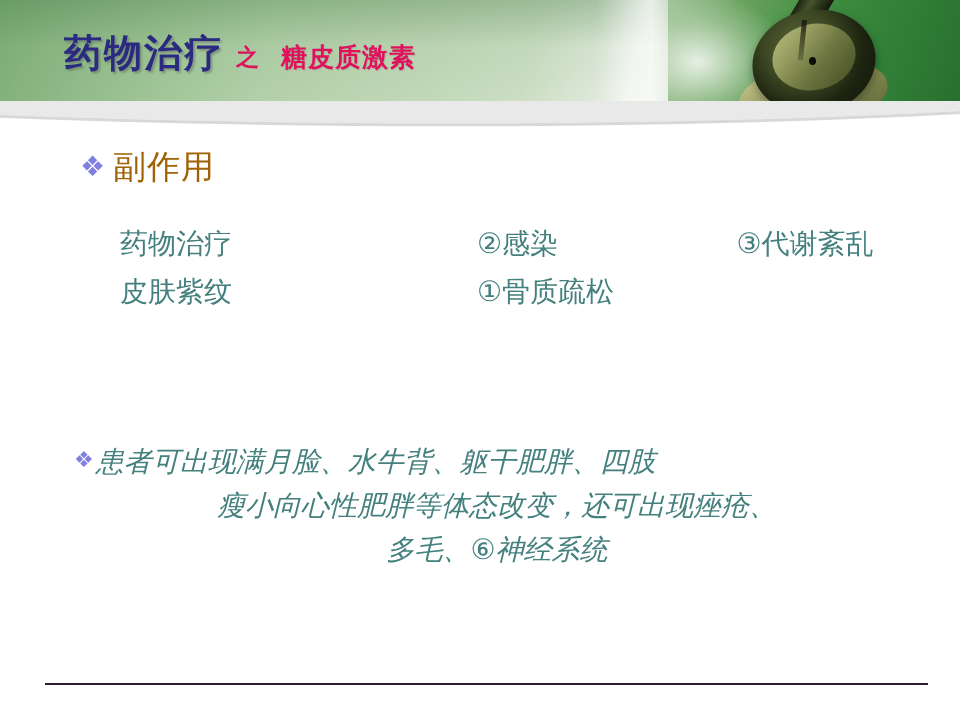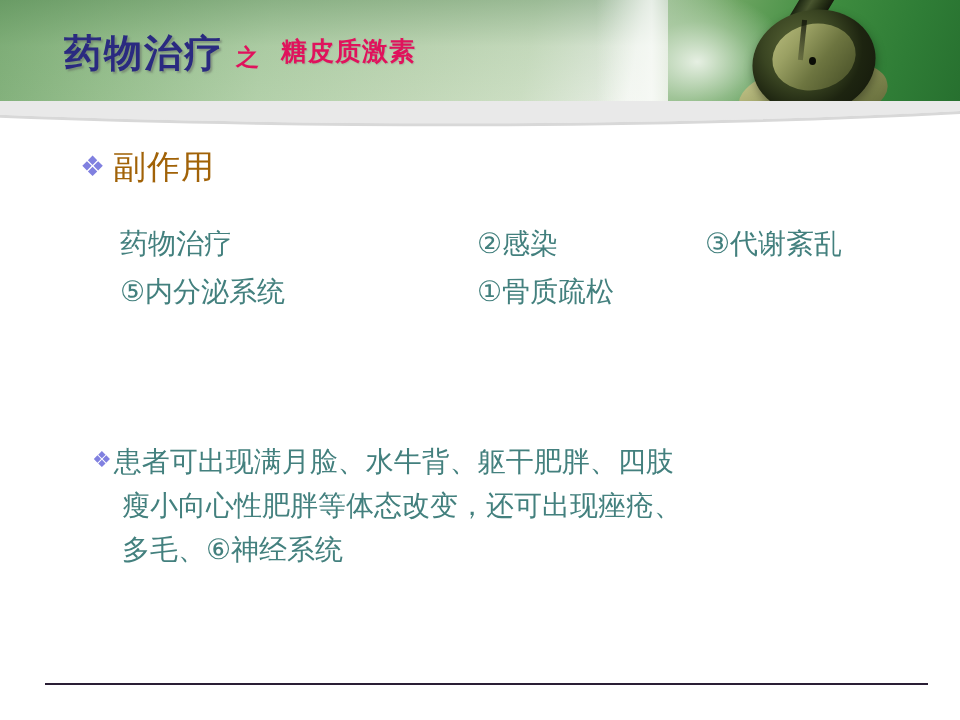--- a/index.html
+++ b/index.html
@@ -159,21 +159,21 @@
     margin-left: 12px;
     margin-bottom: 3px;
     line-height: 1;
   }
   .title-sub {
     font-family: "DejaVu Sans", "Liberation Sans", sans-serif;
     font-size: 26px;
     font-weight: bold;
     color: #e0125c;
     margin-left: 22px;
-    margin-bottom: 8px;
+    margin-bottom: 2px;
     letter-spacing: 1px;
     line-height: 1;
     text-shadow: 1px 1px 1px rgba(120,120,120,0.25);
   }
 
   
   .bullet {
     display: inline-block;
     color: #8080e0;
     font-family: "DejaVu Sans", sans-serif;
@@ -207,38 +207,40 @@
     line-height: 48px;
     white-space: nowrap;
   }
   .effects-row { display: block; height: 48px; }
   .effects-row .col {
     display: inline-block;
     vertical-align: top;
   }
   .effects-row .col.c1 { width: 357px; }
   .effects-row .col.c2 { width: 228px; }
-  .effects-row .col.c3 { width: 200px; }
+  .effects-row .col.c3 { width: 200px; text-align: center; }
 
   .para-block {
     position: absolute;
-    left: 92px; top: 440px;
+    left: 74px; top: 440px;
     width: 800px;
     font-family: "DejaVu Sans", "Liberation Sans", sans-serif;
     font-size: 28px;
     color: #43807e;
     line-height: 44px;
+    font-style: italic;
   }
   .para-block .bullet { font-size: 22px; vertical-align: 4px; margin-right: 2px; }
   .para-body {
     display: inline;
   }
   .para-indent {
     display: block;
-    margin-left: 30px;
+    margin-left: 46px;
+    text-align: center;
   }
 
   .footer-rule {
     position: absolute;
     left: 45px; top: 683px;
     width: 883px; height: 2px;
     background: #2a1e35;
   }
 </style>
 </head>
@@ -277,21 +279,21 @@
   <div class="section-heading">
     <span class="bullet">❖</span>
     <span class="label">副作用</span>
   </div>
 
   <div class="effects-list">
     <div class="effects-row">
       <span class="col c1">药物治疗</span><span class="col c2">②感染</span><span class="col c3">③代谢紊乱</span>
     </div>
     <div class="effects-row">
-      <span class="col c1">⑤内分泌系统</span><span class="col c2">①骨质疏松</span><span class="col c3"></span>
+      <span class="col c1">皮肤紫纹</span><span class="col c2">①骨质疏松</span><span class="col c3"></span>
     </div>
   </div>
 
   <div class="para-block">
     <span class="bullet">❖</span><span class="para-body">患者可出现满月脸、水牛背、躯干肥胖、四肢</span>
     <span class="para-indent">瘦小向心性肥胖等体态改变，还可出现痤疮、</span>
     <span class="para-indent">多毛、⑥神经系统</span>
   </div>
 
   <div class="footer-rule"></div>

